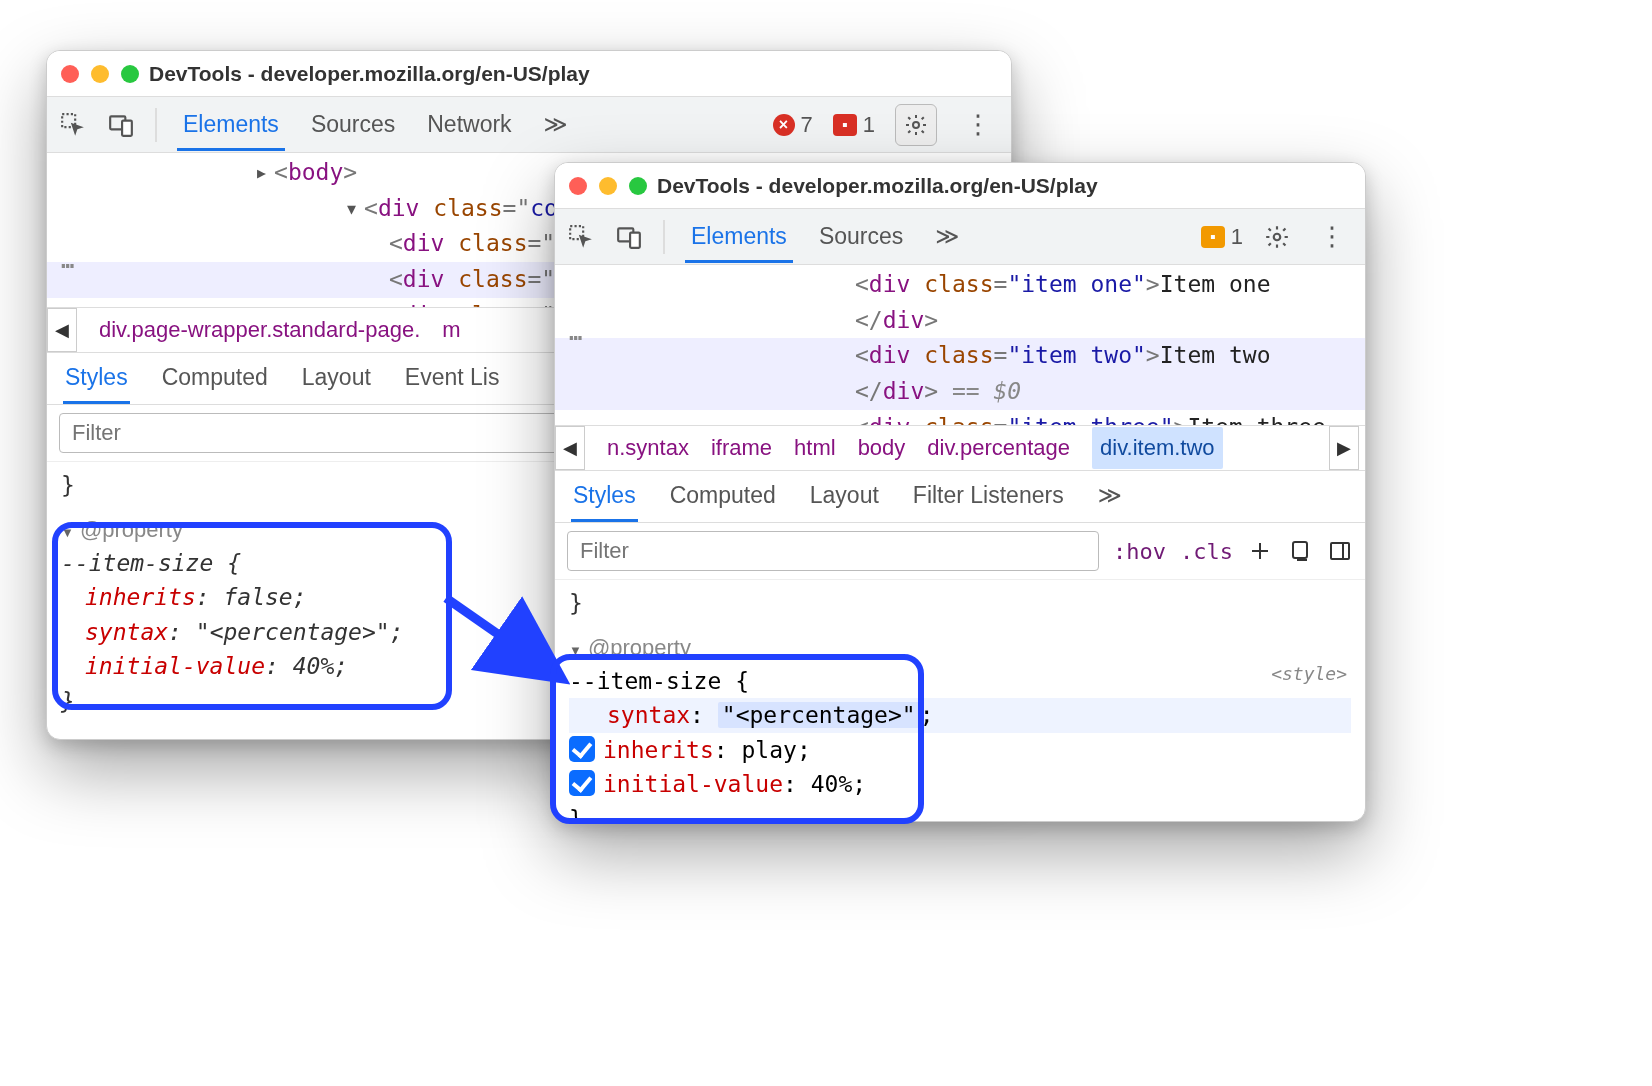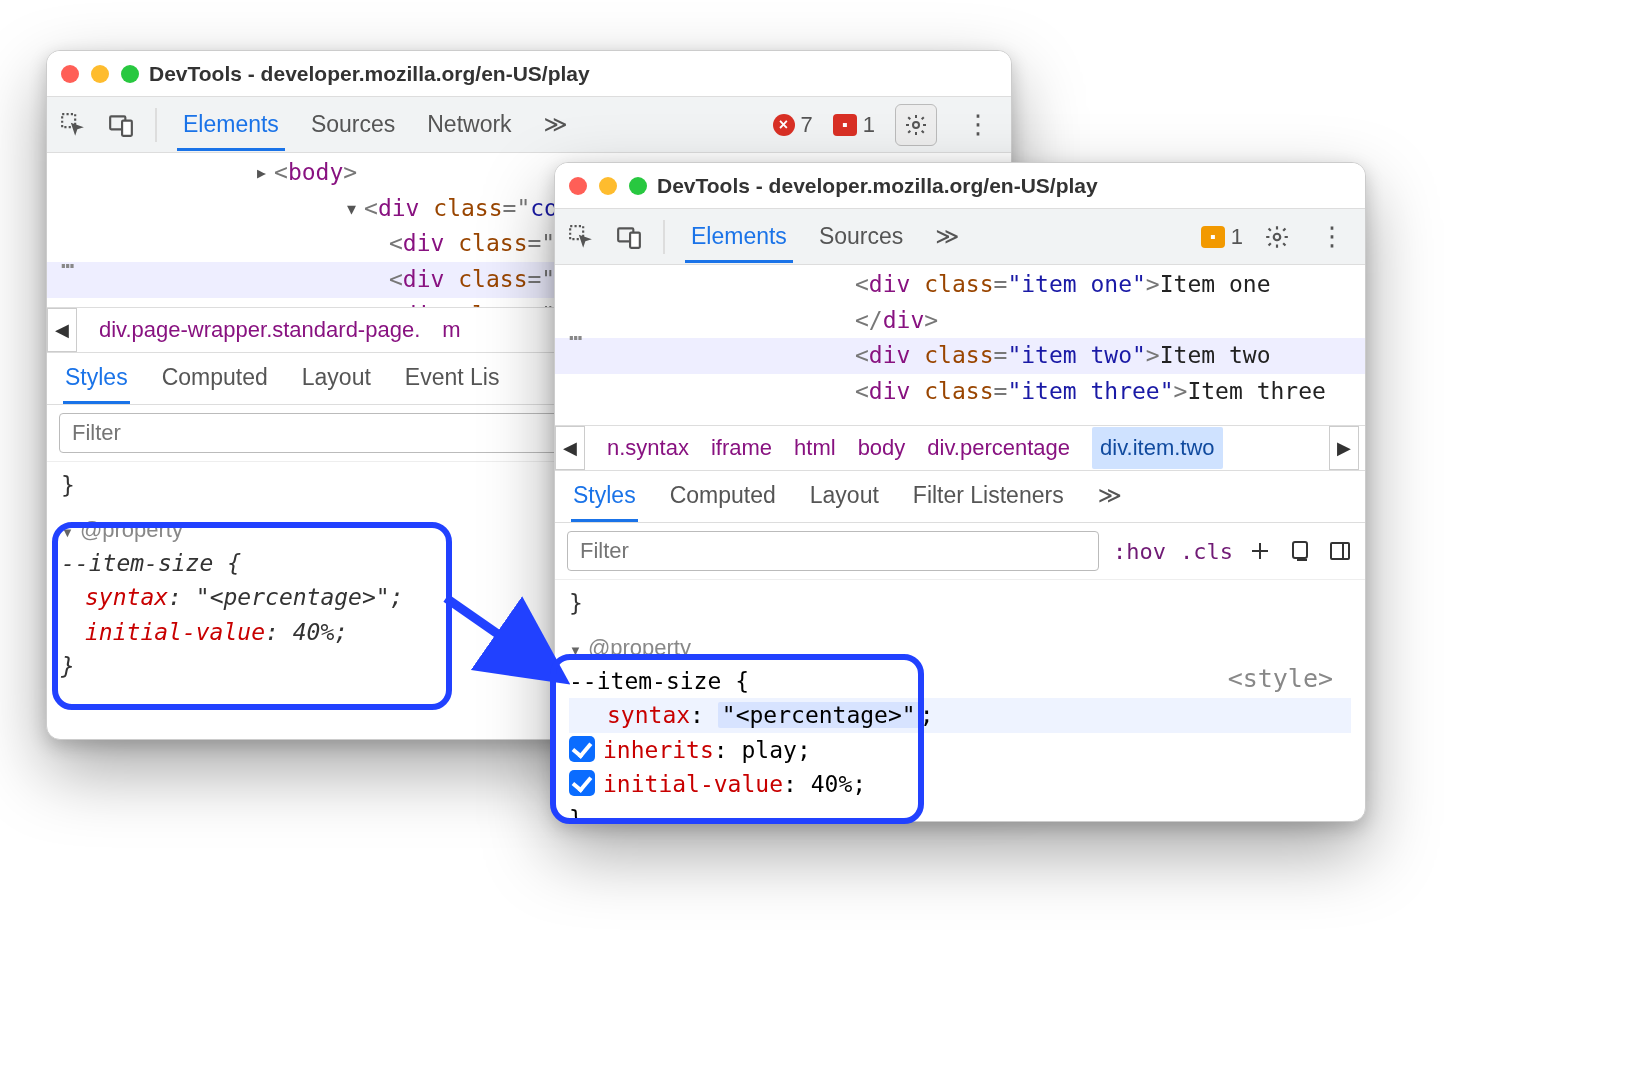--- a/index.html
+++ b/index.html
@@ -124,21 +124,21 @@
   .chk { display:inline-block; width:26px; height:26px; border-radius:5px; background:#0a6cff; margin-right:8px; position:relative; vertical-align:-4px;}
   .chk::after { content:""; position:absolute; left:7px; top:3px; width:8px; height:14px; border:solid #fff; border-width:0 4px 4px 0; transform:rotate(40deg);}
   .hlval { background:#d7e3ff; padding: 0 4px; border-radius:2px;}
 
   .callout {
     position:absolute; border:6px solid #2141ff; border-radius:20px; pointer-events:none; z-index:50;
   }
   .arrow {
     position:absolute; z-index:49; pointer-events:none;
   }
-  .stylelink { position:absolute; right:32px; color:#888; font-size:25px;}
+  .stylelink { position:absolute; right:18px; color:#888; font-style: italic; font-size:18px;}
 </style>
 </head>
 <body>
 
 <div class="window" style="left:46px; top:50px; width:966px; height:690px;">
   <div class="titlebar">
     <div class="traffic">
       <div class="dot red"></div>
       <div class="dot yel"></div>
       <div class="dot grn"></div>
@@ -207,20 +207,21 @@
   <div class="filterrow">
     <input placeholder="Filter" style="">
   </div>
 
   <div class="stylesbody">
     <div style="color:#333;">}</div>
     <div style="height:10px;"></div>
     <div class="atprop">@property</div>
     <div class="ruleblock">
       <div>--item-size {</div>
+      <div class="row"><span class="pn">inherits</span>: <span class="pv">false</span>;</div>
       <div class="row"><span class="pn">syntax</span>: <span class="pv">"&lt;percentage&gt;"</span>;</div>
       <div class="row"><span class="pn">initial-value</span>: <span class="pv">40%</span>;</div>
       <div>}</div>
     </div>
   </div>
 </div>
 
 <div class="window" style="left:554px; top:162px; width:812px; height:660px;">
   <div class="titlebar">
     <div class="traffic">
@@ -260,20 +261,21 @@
         </svg>
     </span>
     <span class="vmore">⋮</span>
   </div>
 
   <div class="dompane" style="height:160px;">
     <span class="hellip" style="top:56px;">⋯</span>
     <div class="dline" style="padding-left:300px;"><span class="tkpunc">&lt;</span><span class="tktag">div</span> <span class="tkattr">class</span><span class="tkpunc">=</span><span class="tkval">"item one"</span><span class="tkpunc">&gt;</span><span class="tktxt">Item one</span></div>
     <div class="dline" style="padding-left:300px;"><span class="tkpunc">&lt;/</span><span class="tktag">div</span><span class="tkpunc">&gt;</span></div>
     <div class="dline sel" style="padding-left:300px;"><span class="tkpunc">&lt;</span><span class="tktag">div</span> <span class="tkattr">class</span><span class="tkpunc">=</span><span class="tkval">"item two"</span><span class="tkpunc">&gt;</span><span class="tktxt">Item two</span></div>
+    <div class="dline sel" style="padding-left:300px;"><span class="tkpunc">&lt;/</span><span class="tktag">div</span><span class="tkpunc">&gt;</span><span class="tkeq0"> == $0</span></div>
     <div class="dline" style="padding-left:300px;"><span class="tkpunc">&lt;</span><span class="tktag">div</span> <span class="tkattr">class</span><span class="tkpunc">=</span><span class="tkval">"item three"</span><span class="tkpunc">&gt;</span><span class="tktxt">Item three</span></div>
 
   </div>
 
   <div class="crumbbar">
     <span class="scrollbtn">◀</span>
     <span class="crumb">n.syntax</span>
     <span class="crumb">iframe</span>
     <span class="crumb">html</span>
     <span class="crumb">body</span>

